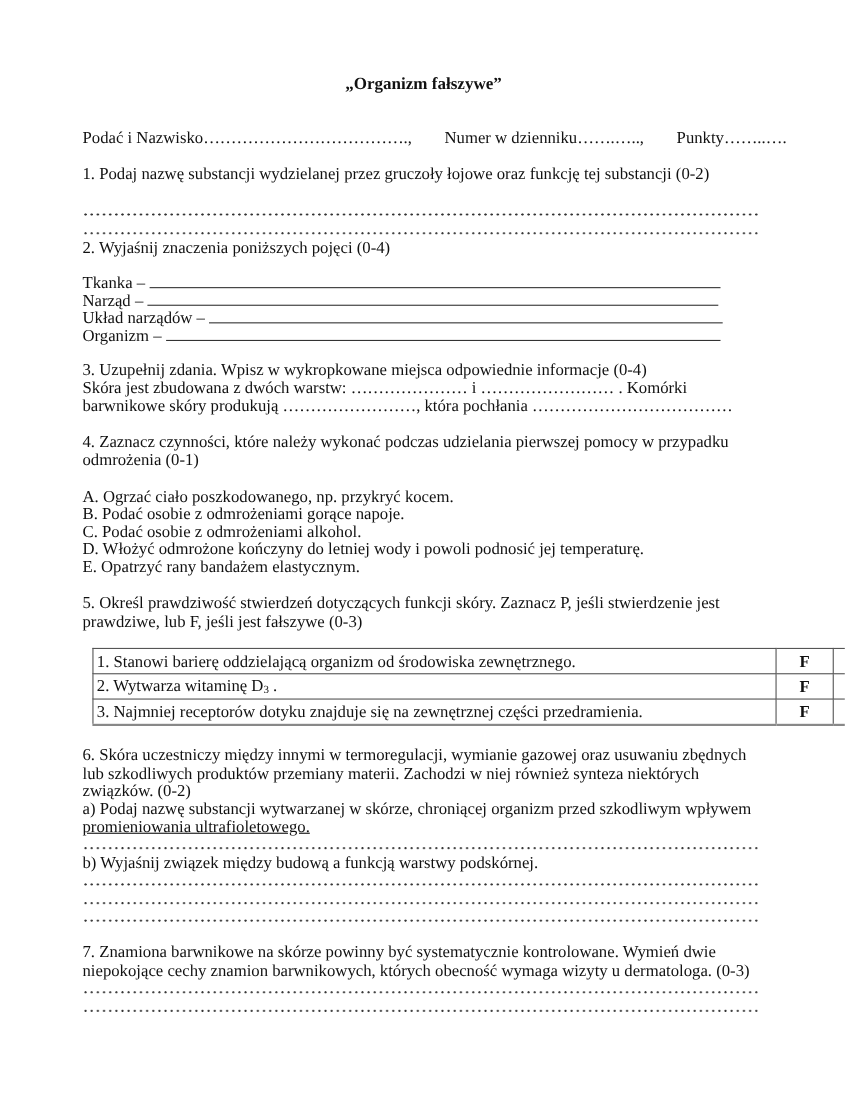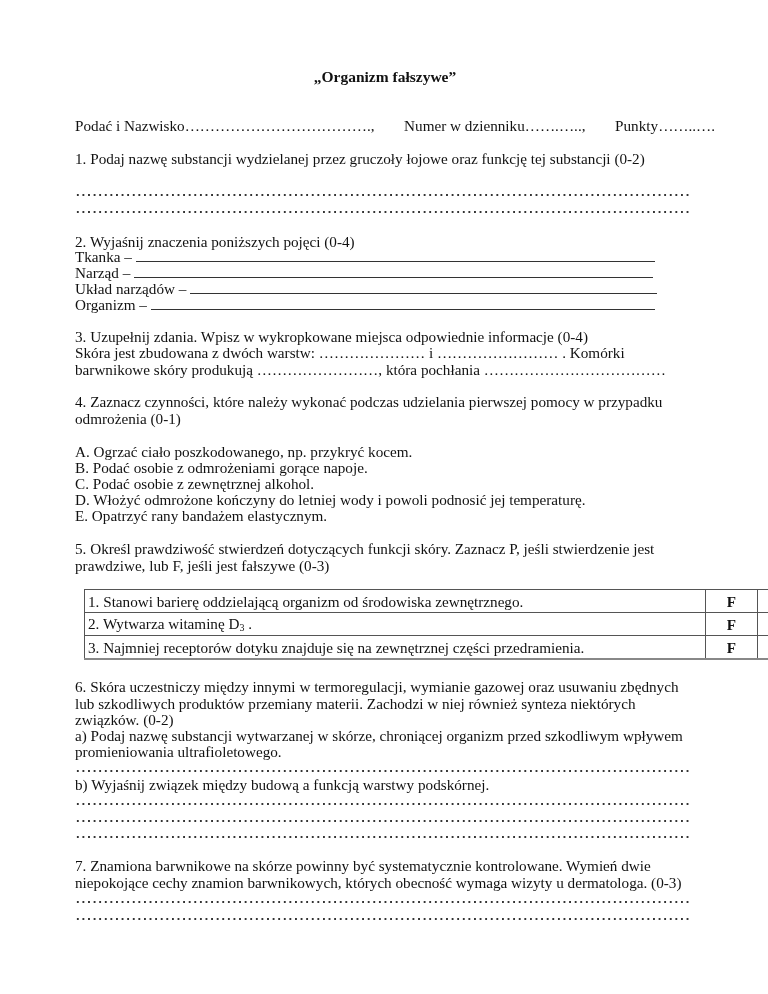--- a/index.html
+++ b/index.html
@@ -42,21 +42,21 @@
     <span style="display:inline-block;width:22px;"></span>
     <span>Numer w dzienniku</span><span>…….…..,</span>
     <span style="display:inline-block;width:22px;"></span>
     <span>Punkty</span><span>……..….</span>
   </div>
 
   <div class="line" style="top:150px;">1. Podaj nazwę substancji wydzielanej przez gruczoły łojowe oraz funkcję tej substancji (0-2)</div>
   <div class="dots" style="top:183px;"></div>
   <div class="dots" style="top:200px;"></div>
 
-  <div class="line" style="top:233px;">2. Wyjaśnij znaczenia poniższych pojęci (0-4)</div>
+  <div class="line" style="top:217px;">2. Wyjaśnij znaczenia poniższych pojęci (0-4)</div>
   <div class="line" style="top:248px;">
     <span>Tkanka –</span>
     <span class="uline" style="width:519px;"></span>
   </div>
   <div class="line" style="top:264px;">
     <span>Narząd –</span>
     <span class="uline" style="width:519px;"></span>
   </div>
   <div class="line" style="top:280px;">
     <span>Układ narządów –</span>
@@ -72,21 +72,21 @@
     <span>Skóra jest  zbudowana z dwóch warstw: </span><span>…………………</span><span> i </span><span>……………………</span><span> . Komórki</span>
   </div>
   <div class="line" style="top:361px;">
     <span>barwnikowe skóry produkują </span><span>……………………</span><span>, która pochłania </span><span>………………………………</span>
   </div>
 
   <div class="line" style="top:393px;font-family:Liberation Serif, serif;">4. Zaznacz czynności, które należy wykonać podczas udzielania pierwszej pomocy w przypadku</div>
   <div class="line" style="top:410px;">odmrożenia (0-1)</div>
   <div class="line" style="top:443px;">A. Ogrzać ciało poszkodowanego, np. przykryć kocem.</div>
   <div class="line" style="top:459px;">B. Podać osobie z odmrożeniami gorące napoje.</div>
-  <div class="line" style="top:475px;">C. Podać osobie z zewnętrznej alkohol.</div>
+  <div class="line" style="top:475px;">C. Podać osobie z odmrożeniami alkohol.</div>
   <div class="line" style="top:491px;">D. Włożyć odmrożone kończyny do letniej wody i powoli podnosić jej temperaturę.</div>
   <div class="line" style="top:507px;">E. Opatrzyć rany bandażem elastycznym.</div>
 
   <div class="line" style="top:540px;">5. Określ prawdziwość stwierdzeń dotyczących funkcji skóry. Zaznacz P, jeśli stwierdzenie jest</div>
   <div class="line" style="top:557px;text-align:center;">prawdziwe, lub F, jeśli jest fałszywe (0-3)</div>
 
   <table class="tf">
     <tbody>
         <tr>
       <td class="stmt">1. Stanowi barierę oddzielającą organizm od środowiska zewnętrznego.</td>
@@ -103,21 +103,21 @@
       <td class="opt">F</td>
       <td class="opt">P</td>
     </tr>
   </tbody>
     </table>
 
   <div class="line" style="top:678px;">6. Skóra uczestniczy między innymi w termoregulacji, wymianie gazowej oraz usuwaniu zbędnych</div>
   <div class="line" style="top:695px;">lub szkodliwych produktów przemiany materii. Zachodzi w niej również synteza niektórych</div>
   <div class="line" style="top:711px;">związków. (0-2)</div>
   <div class="line" style="top:727px;">a) Podaj nazwę substancji wytwarzanej w skórze, chroniącej organizm przed szkodliwym wpływem</div>
-  <div class="line" style="top:743px;">promieniowania ultrafioletowego.</div>
+  <div class="line" style="top:743px;text-decoration:underline;">promieniowania ultrafioletowego.</div>
   <div class="dots" style="top:759px;"></div>
   <div class="line" style="top:776px;text-align:center;">b) Wyjaśnij związek między budową a funkcją warstwy podskórnej.</div>
   <div class="dots" style="top:792px;"></div>
   <div class="dots" style="top:809px;"></div>
   <div class="dots" style="top:825px;"></div>
 
   <div class="line" style="top:857px;">7. Znamiona barwnikowe na skórze powinny być systematycznie kontrolowane. Wymień dwie</div>
   <div class="line" style="top:874px;">niepokojące cechy znamion barwnikowych, których obecność wymaga wizyty u dermatologa. (0-3)</div>
   <div class="dots" style="top:890px;"></div>
   <div class="dots" style="top:907px;"></div>

